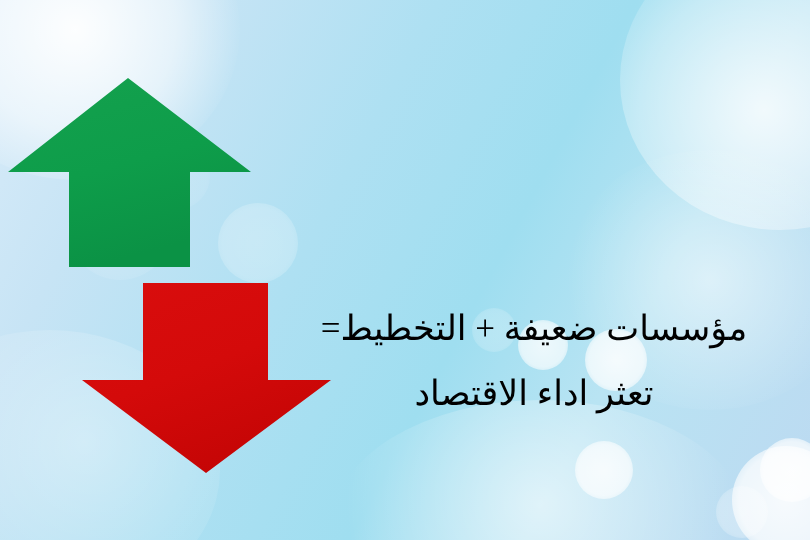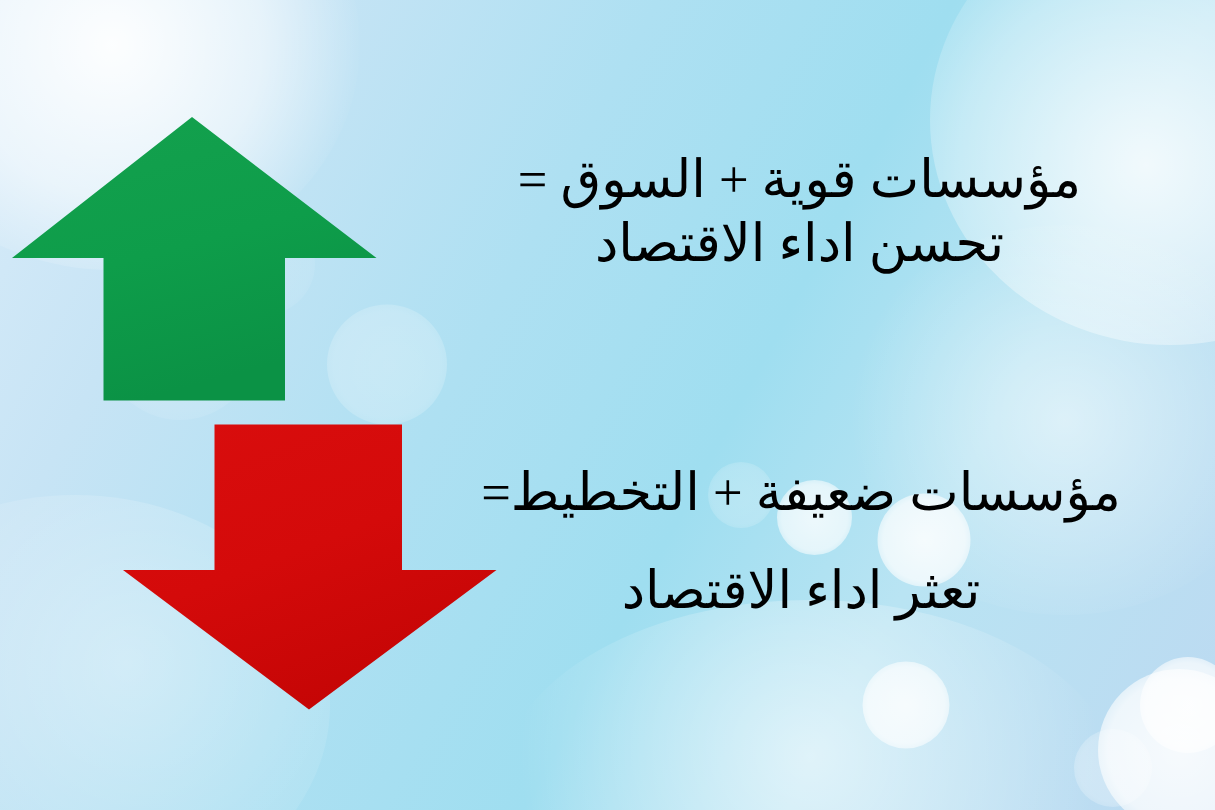--- a/index.html
+++ b/index.html
@@ -166,23 +166,19 @@
           <stop offset="100%" stop-color="#c40505"></stop>
         </linearGradient>
       </defs>
 
       <polygon fill="url(#greenGrad)" points="128,78 251,172 190,172 190,267 69,267 69,172 8,172"></polygon>
 
       <polygon fill="url(#redGrad)" points="143,283 268,283 268,380 331,380 206,473 82,380 143,380"></polygon>
     </svg>
   </div>
 
-  <div id="text-block-1" class="text-block">
-    <span class="text-line">مؤسسات قوية + السوق =</span>
-    <span class="text-line">تحسن اداء الاقتصاد</span>
-  </div>
 
   <div id="text-block-2" class="text-block">
     <span class="text-line">مؤسسات ضعيفة + التخطيط=</span>
     <span class="text-line">تعثر اداء الاقتصاد</span>
   </div>
 
 </div>
 
 </body></html>

